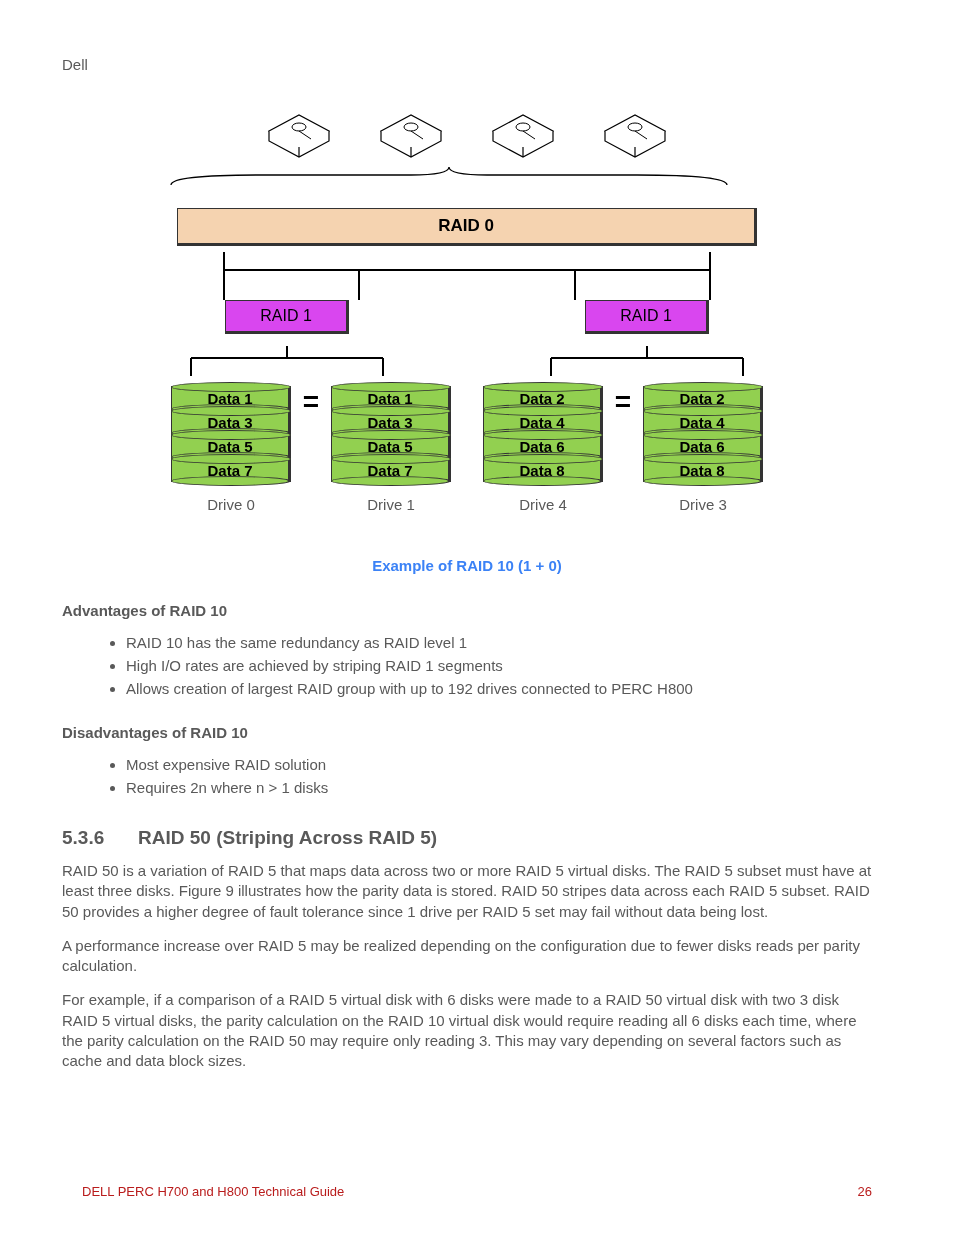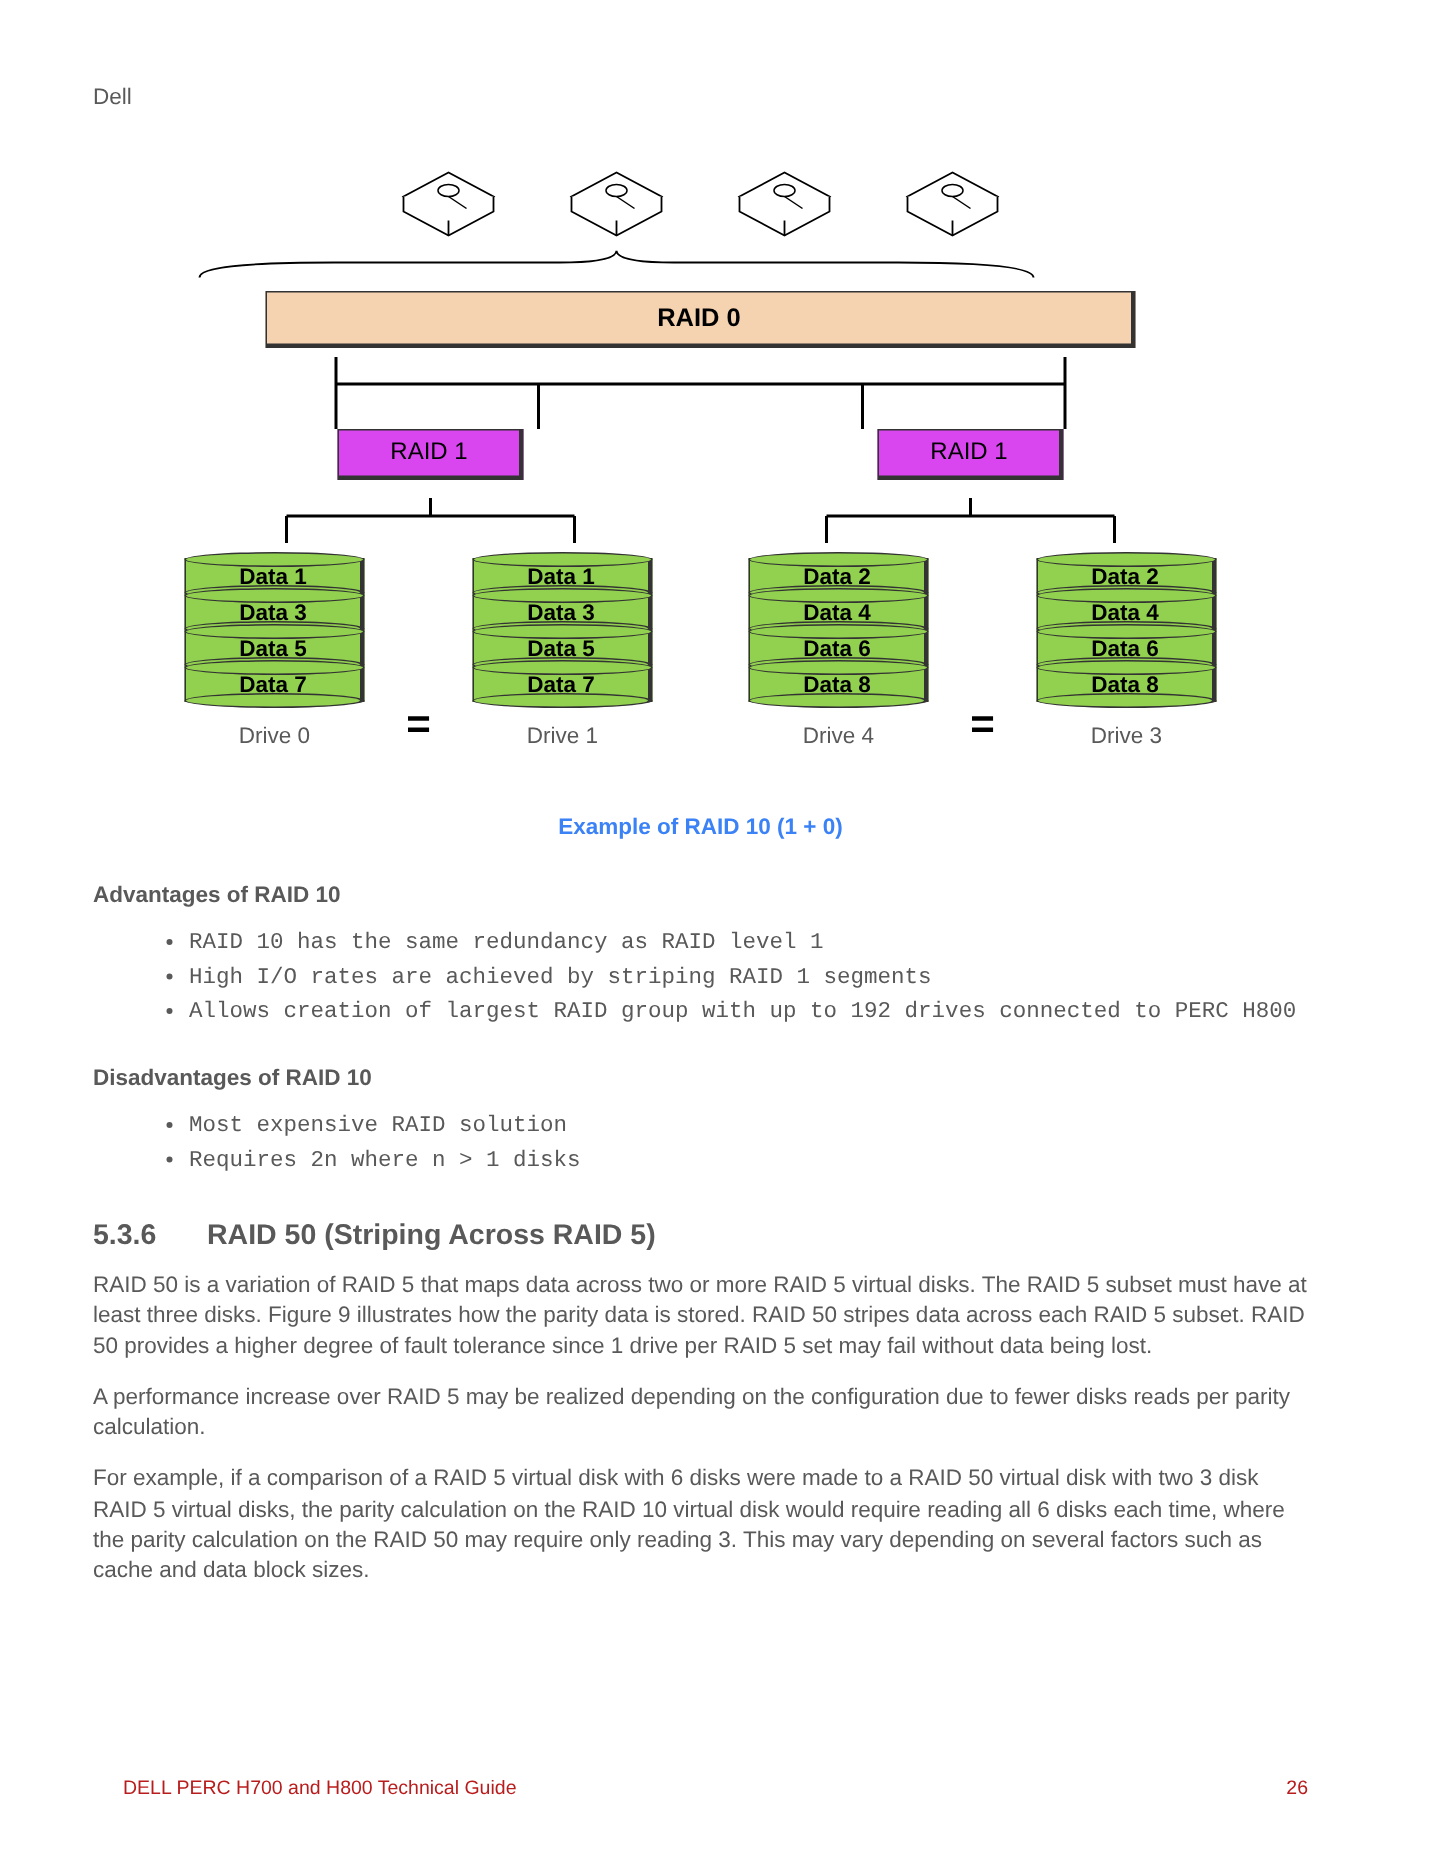--- a/index.html
+++ b/index.html
@@ -1,38 +1,38 @@
 <!DOCTYPE html>
 <html><head>
 <meta charset="utf-8">
 <style>
   body{margin:0;background:#fff;font-family:'Trebuchet MS','Segoe UI',Verdana,Geneva,sans-serif;color:#595959;}
   .page{width:954px;height:1235px;box-sizing:border-box;padding:56px 82px 36px 62px;position:relative;display:flex;flex-direction:column;}
   .topline{font-size:15px;color:#595959;margin-bottom:26px;}
   .diagram{align-self:center;margin-top:6px;}
   .hdd-row{display:flex;justify-content:center;gap:40px;margin-bottom:8px;}
   .hdd{stroke:#000;fill:#fff;}
-  .raid0-bar{width:576px;height:34px;background:#f5d3b0;border:1px solid #333;border-right:3px solid #333;border-bottom:3px solid #333;display:flex;align-items:center;justify-content:center;font-weight:bold;color:#000;font-size:17px;margin:0 auto 6px auto;}
+  .raid0-bar{width:576px;height:34px;background:#f5d3b0;border:1px solid #333;border-right:3px solid #333;border-bottom:3px solid #333;display:flex;align-items:center;justify-content:center;font-weight:bold;color:#000;font-size:17px;margin:15px auto 6px auto;}
   .brace{width:576px;height:22px;margin:0 auto;}
   .pair-row{display:flex;justify-content:center;gap:108px;}
   .pair{display:flex;flex-direction:column;align-items:center;}
   .raid1-box{width:120px;height:30px;background:#d946ef;border:1px solid #333;border-right:3px solid #333;border-bottom:3px solid #333;display:flex;align-items:center;justify-content:center;font-weight:normal;color:#000;font-size:16px;margin-bottom:12px;}
-  .drives-row{display:flex;justify-content:center;gap:24px;align-items:flex-end;margin-top:10px;}
+  .drives-row{display:flex;justify-content:center;gap:8px;align-items:flex-start;margin-top:10px;}
   .eq{font-size:28px;font-weight:bold;color:#000;width:24px;text-align:center;}
   .stack{display:flex;flex-direction:column;align-items:center;width:120px;}
   .slab{width:120px;height:24px;background:#92d050;border:1px solid #333;border-right:3px solid #333;border-bottom:1px solid #333;display:flex;align-items:center;justify-content:center;font-weight:bold;color:#000;font-size:15px;box-sizing:border-box;position:relative;}
   .slab:last-of-type{border-bottom:3px solid #333;}
   .slab:before,.slab:after{content:'';position:absolute;left:-1px;right:-3px;height:8px;border:1px solid #333;border-radius:50%;background:#92d050;z-index:0;}
   .slab:before{top:-5px;}
   .slab:after{bottom:-5px;border-right:3px solid #333;}
   .slab span{position:relative;z-index:1;}
   .dlabel{font-size:15px;color:#595959;margin-top:14px;}
   .caption{text-align:center;font-weight:bold;color:#3b82f6;font-size:15px;margin:44px 0 18px 0;}
   .sub{font-weight:bold;color:#595959;font-size:15px;margin:10px 0 8px 0;}
-  ul.b{margin:4px 0 14px 0;padding-left:64px;font-family:Liberation Mono, monospace;}
+  ul.b{margin:4px 0 14px 0;padding-left:64px;}
   ul.b li{font-size:15px;color:#595959;line-height:1.4;padding:1px 0;}
   .secnum{display:inline-block;width:76px;}
   h2.sec{font-size:19px;font-weight:bold;color:#595959;margin:14px 0 12px 0;}
   p.body{font-size:15px;color:#595959;line-height:1.35;margin:0 0 14px 0;}
   .footer{position:absolute;left:82px;right:82px;bottom:36px;display:flex;justify-content:space-between;font-size:13px;color:#b91c1c;}
 </style>
 </head>
 <body>
 
 <div class="page">

